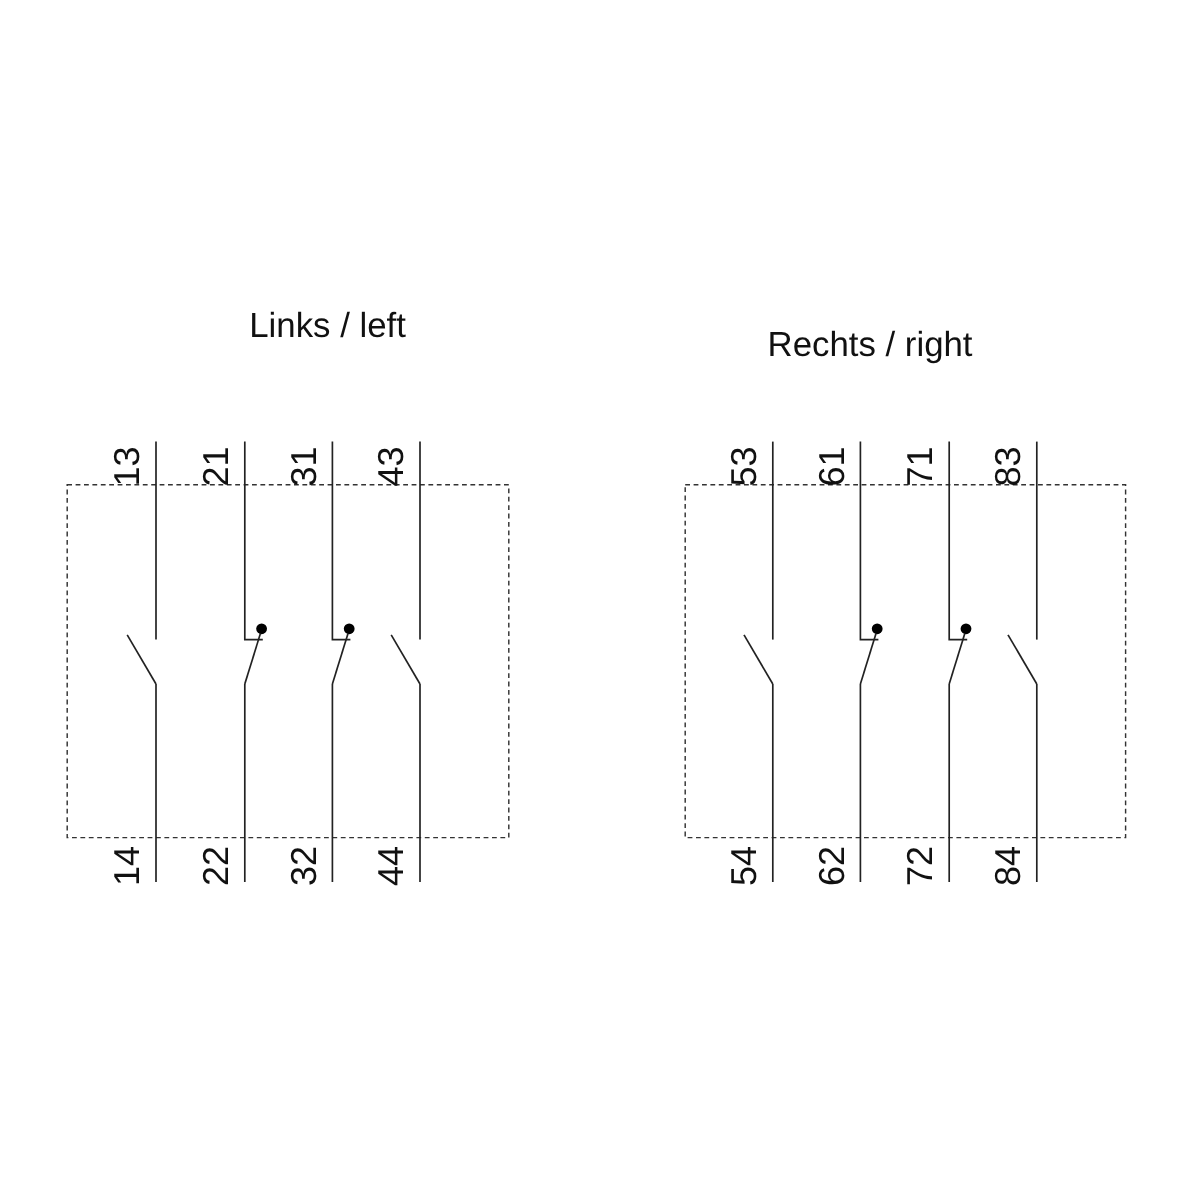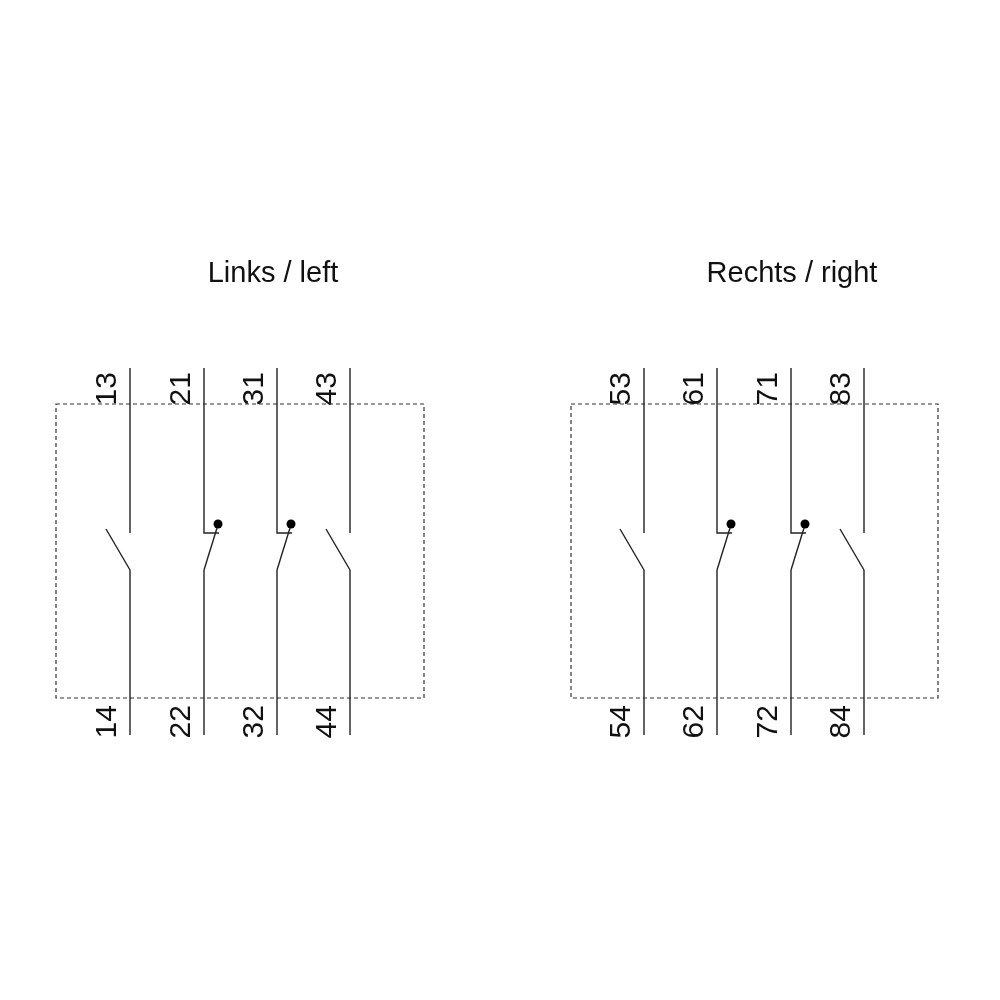--- a/index.html
+++ b/index.html
@@ -5,21 +5,21 @@
     html, body { margin: 0; padding: 0; background: #ffffff; }
     body { width: 1000px; height: 1000px; position: relative; overflow: hidden; font-family: "Liberation Sans", sans-serif; }
     #diagram { position: absolute; left: 0; top: 0; width: 1000px; height: 1000px; }
     .title { position: absolute; font-size: 29px; color: #111; white-space: nowrap; transform: translateX(-50%); top: 256px; }
     svg text { font-family: "Liberation Sans", sans-serif; font-size: 30px; fill: #111; }
   </style>
 </head>
 <body>
 
 <div id="title-left" class="title" style="left: 273px;">Links / left</div>
-<div id="title-right" class="title" style="left: 792px;">Rechts / right</div>
+<div id="title-right" class="title" style="left: 725px; margin-top: 16px;">Rechts / right</div>
 
 <svg id="diagram" xmlns="http://www.w3.org/2000/svg" width="1000" height="1000" viewBox="0 0 1000 1000">
     <g>
       <rect x="56" y="404" width="368" height="294" fill="none" stroke="#333333" stroke-width="1.2" stroke-dasharray="4 3"></rect>
       <g>
         <line x1="130" y1="368" x2="130" y2="533" stroke="#222222" stroke-width="1.4" fill="none"></line>
         <line x1="130" y1="570" x2="130" y2="735" stroke="#222222" stroke-width="1.4" fill="none"></line>
         <line x1="130" y1="570" x2="106" y2="529" stroke="#222222" stroke-width="1.4" fill="none"></line>
         <text x="108" y="372" transform="rotate(-90 108 372)" text-anchor="end" dominant-baseline="middle">13</text>
         <text x="108" y="705" transform="rotate(-90 108 705)" text-anchor="end" dominant-baseline="middle">14</text>

